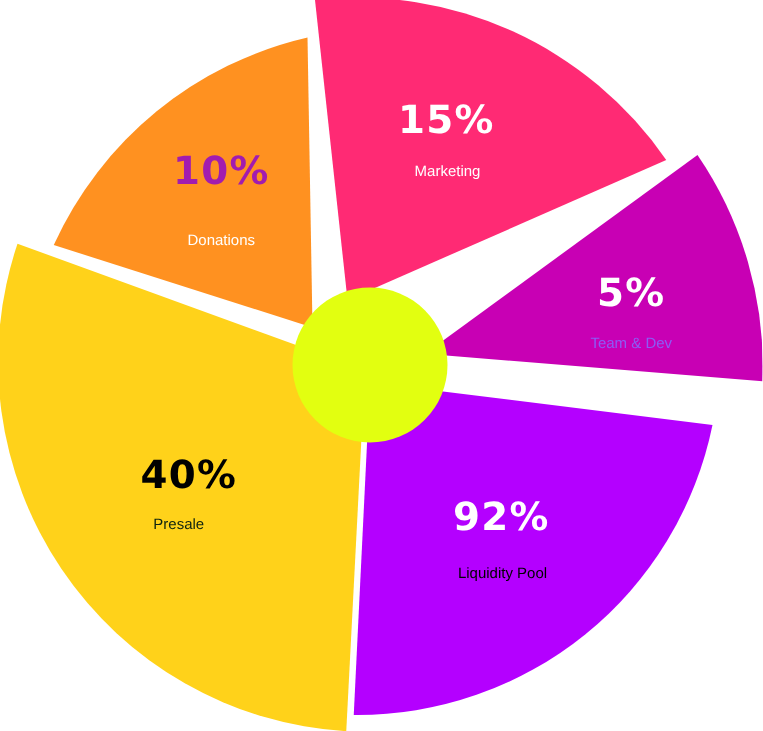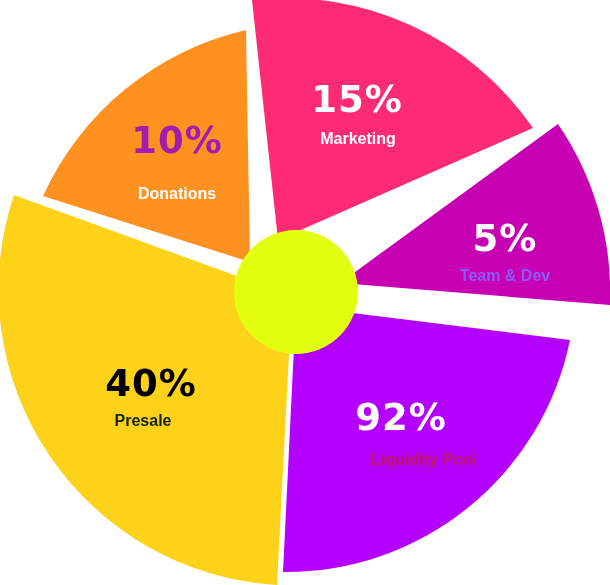--- a/index.html
+++ b/index.html
@@ -1,38 +1,38 @@
 <!DOCTYPE html>
 <html><head>
 <meta charset="utf-8">
 <style>
   html,body{margin:0;padding:0;background:#ffffff;}
   body{width:610px;height:585px;position:relative;overflow:hidden;font-family:"Liberation Sans",sans-serif;}
   svg{position:absolute;left:0;top:0;}
-  .pct{position:absolute;font-family:"DejaVu Sans",sans-serif;font-weight:bold;font-size:37px;letter-spacing:1px;transform:translateX(-50%);white-space:nowrap;}
-  .lbl{position:absolute;font-family:"Liberation Sans",sans-serif;font-size:16px;transform:translateX(-50%);white-space:nowrap;font-weight:bold;}
+  .pct{position:absolute;font-family:"DejaVu Sans",sans-serif;font-weight:bold;font-size:31px;letter-spacing:1px;transform:translateX(-50%);white-space:nowrap;}
+  .lbl{position:absolute;font-family:"Liberation Sans",sans-serif;font-size:12px;transform:translateX(-50%);white-space:nowrap;}
 </style>
 </head>
 <body>
 
 <svg width="610" height="585" viewBox="0 0 610 585">
   <path fill="#FF9120" d="M250,262 L43,196 A296,296 0 0 1 246,30 Z"></path>
   <path fill="#FF2A74" d="M278,240 L252,0 A300,300 0 0 1 533,128 Z"></path>
   <path fill="#C800B4" d="M340,283 L558,124 A300,300 0 0 1 610,305 Z"></path>
   <path fill="#B400FF" d="M296,306 L570,340 A290,290 0 0 1 283,572 Z"></path>
   <path fill="#FFD21A" d="M292,296 L277,585 A296,296 0 0 1 14,195 Z"></path>
   <circle cx="296" cy="292" r="62" fill="#E2FF10"></circle>
 </svg>
 
 <div class="pct" style="left:357px;top:78px;color:#ffffff;">15%</div>
 <div class="lbl" style="left:358px;top:130px;color:#ffffff;">Marketing</div>
 
 <div class="pct" style="left:505px;top:217px;color:#ffffff;">5%</div>
 <div class="lbl" style="left:505px;top:267px;color:#8b5cf6;">Team &amp; Dev</div>
 
 <div class="pct" style="left:401px;top:396px;color:#ffffff;">92%</div>
-<div class="lbl" style="left:424px;top:451px;color:#be185d;">Liquidity Pool</div>
+<div class="lbl" style="left:402px;top:451px;color:#000000;">Liquidity Pool</div>
 
 <div class="pct" style="left:151px;top:362px;color:#000000;">40%</div>
 <div class="lbl" style="left:143px;top:412px;color:#0f2410;">Presale</div>
 
 <div class="pct" style="left:177px;top:119px;color:#a21caf;">10%</div>
 <div class="lbl" style="left:177px;top:185px;color:#ffffff;">Donations</div>
 
 </body></html>

